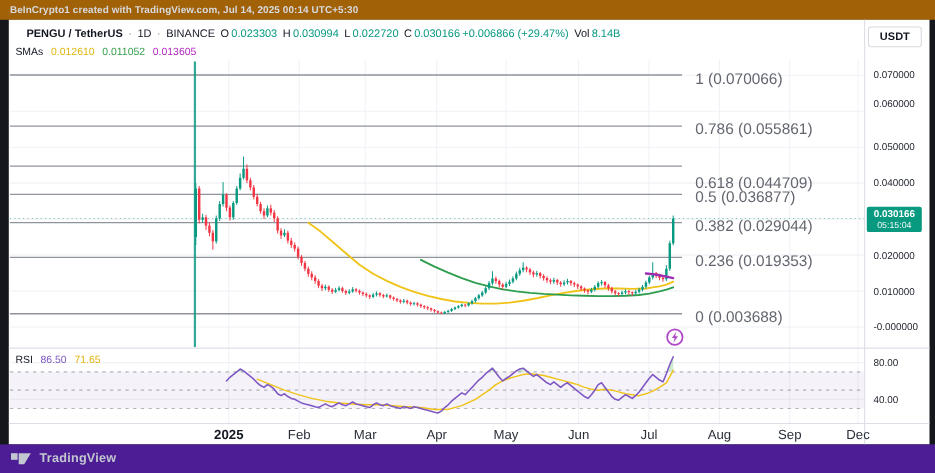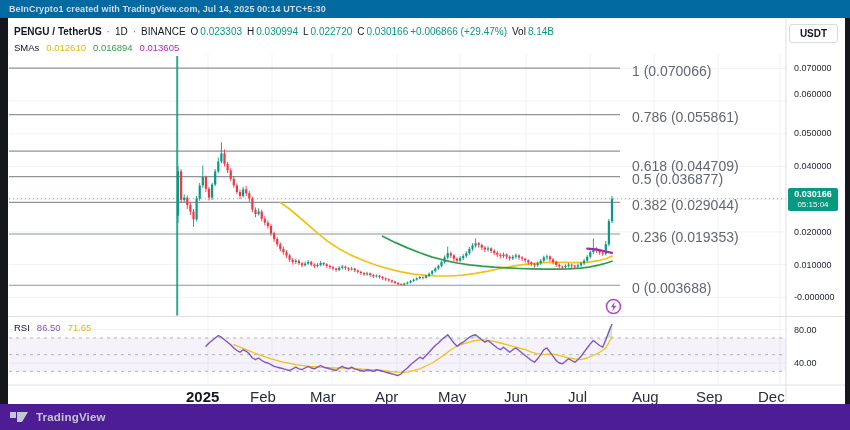--- a/index.html
+++ b/index.html
@@ -1,33 +1,33 @@
 <!DOCTYPE html>
 <html><head>
 <meta charset="utf-8">
 <style>
   html,body{margin:0;padding:0;}
   body{width:850px;height:430px;position:relative;background:#15171c;font-family:"Liberation Sans",sans-serif;overflow:hidden;}
   .abs{position:absolute;}
-  .topbar{left:0;top:0;width:850px;height:18px;background:#0369a1;color:#d7dae0;font-size:9px;font-weight:700;line-height:18px;padding-left:9px;box-sizing:border-box;letter-spacing:.1px;}
+  .topbar{left:0;top:0;width:850px;height:18px;background:#a16207;color:#d7dae0;font-size:9px;font-weight:700;line-height:18px;padding-left:9px;box-sizing:border-box;letter-spacing:.1px;}
   .panel{left:8px;top:18px;width:837px;height:386px;background:#ffffff;}
   #chart{left:0;top:0;width:850px;height:430px;}
-  .hdr{left:14px;top:25px;height:13px;display:flex;align-items:center;gap:5px;font-size:10px;color:#131722;white-space:nowrap;z-index:5;justify-content:center;}
+  .hdr{left:24px;top:25px;height:13px;display:flex;align-items:center;gap:5px;font-size:10px;color:#131722;white-space:nowrap;z-index:5;justify-content:center;}
   .hdr .sym{font-weight:700;}
   .hdr .sep{color:#6a6d78;}
   .hdr .k{color:#131722;}
   .hdr .v{margin-left:-3px;}
   .smas{left:14px;top:41px;height:12px;display:flex;gap:7px;font-size:9.5px;color:#131722;z-index:5;align-items:center;}
   .rsileg{left:14px;top:322px;height:12px;display:flex;gap:7px;font-size:9.5px;color:#131722;z-index:5;}
   .usdt{left:789px;top:24px;width:49px;height:19px;background:#fff;border:1px solid #d7dae0;border-radius:3px;font-size:10px;font-weight:600;color:#131722;text-align:center;line-height:17px;box-sizing:border-box;z-index:5;cursor:pointer;padding:0;font-family:"Liberation Sans",sans-serif;}
   .badge{left:788px;top:188px;width:50px;height:23px;border-radius:2px;color:#fff;text-align:center;z-index:6;}
   .badge .p{font-size:9px;font-weight:700;line-height:12px;}
   .badge .c{font-size:8px;line-height:10px;opacity:.95;}
   .axis-label{position:absolute;font-size:9px;color:#1d212b;white-space:nowrap;}
-  .time-label{position:absolute;top:388px;width:44px;font-size:15px;color:#2a2e39;}
+  .time-label{position:absolute;top:388px;width:44px;text-align:center;font-size:12px;color:#2a2e39;}
   .fib-label{position:absolute;left:632px;font-size:14px;color:#63666f;white-space:nowrap;}
   .footer{left:0;top:404px;width:850px;height:26px;background:#4c1d95;display:flex;align-items:center;z-index:5;}
   .footer .brand{color:#c3c7d0;font-size:11.5px;font-weight:700;margin-left:7px;letter-spacing:.2px;}
   .hot{z-index:7;}
 </style>
 </head>
 <body>
 
 <div class="abs topbar">
   <span>BeInCrypto1 created with TradingView.com, Jul 14, 2025 00:14 UTC+5:30</span>
@@ -409,21 +409,21 @@
   <span class="k">C</span>
   <span class="v" style="color: rgb(8, 153, 129);">0.030166</span>
   <span class="v" style="color: rgb(8, 153, 129);">+0.006866 (+29.47%)</span>
   <span class="k">Vol</span>
   <span class="v" style="color: rgb(8, 153, 129);">8.14B</span>
 </div>
 
 <div class="abs smas">
   <span>SMAs</span>
   <span style="color: rgb(223, 183, 14);">0.012610</span>
-  <span style="color: rgb(53, 160, 76);">0.016894</span>
+  <span style="color: rgb(53, 160, 76);">0.011052</span>
   <span style="color: rgb(178, 39, 193);">0.013605</span>
 </div>
 
 <button class="abs usdt">USDT</button>
 
 <div class="abs rsileg">
   <span>RSI</span>
   <span style="color: rgb(126, 87, 194);">86.50</span>
   <span style="color: rgb(227, 180, 20);">71.65</span>
 </div>

